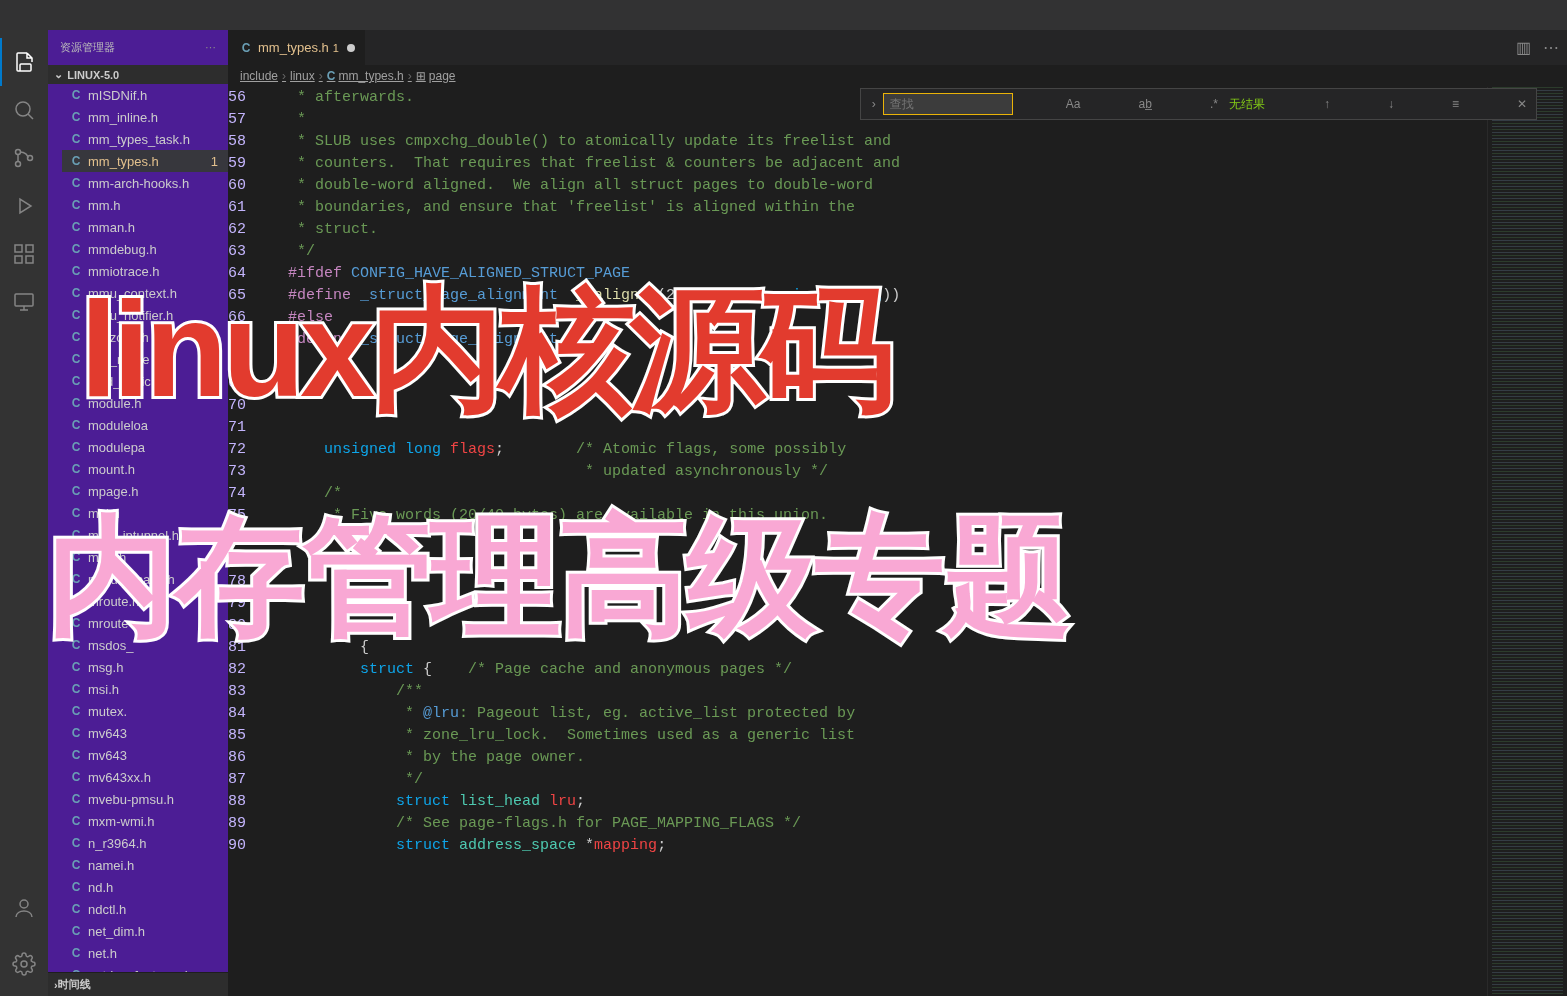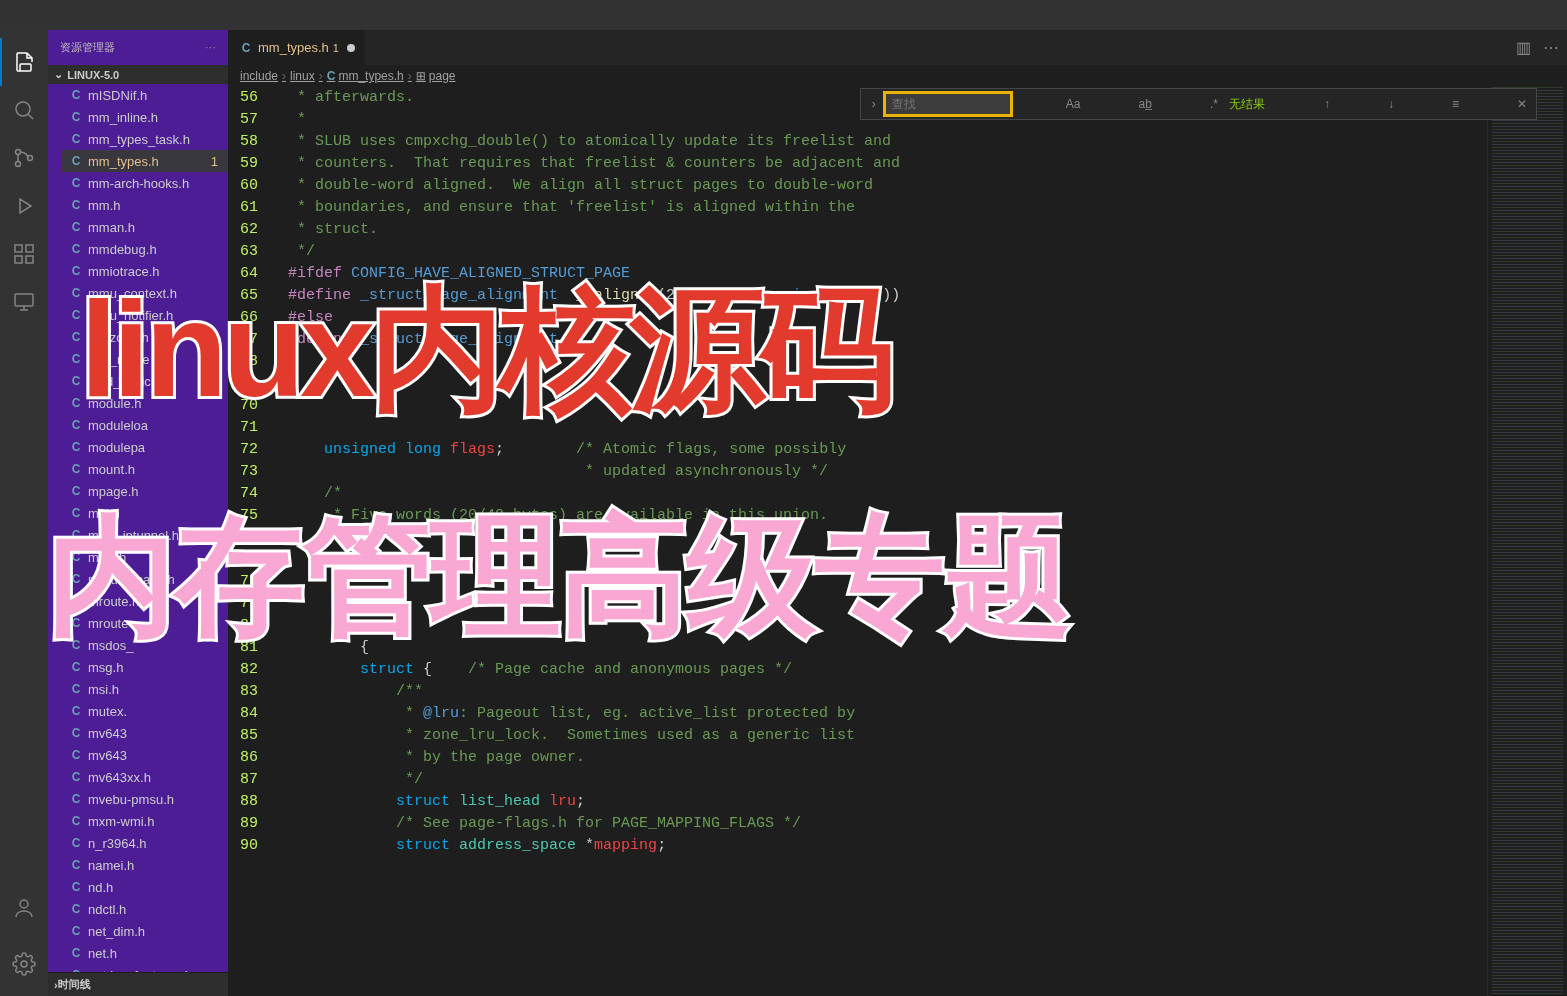--- a/index.html
+++ b/index.html
@@ -160,22 +160,22 @@
   flex: 1;
   display: flex;
   font-family: "Consolas", "Courier New", monospace;
   font-size: 15px;
   line-height: 22px;
   position: relative;
   overflow: hidden;
 }
 .gutter {
   width: 60px;
-  text-align: center;
-  color: #bef264;
+  text-align: left;
+  color: #c4b5fd;
   padding-right: 18px;
   user-select: none;
 }
 .code-lines { flex: 1; white-space: pre; }
 .tok-comment { color: #6A9955; }
 .tok-keyword { color: #c586c0; }
 .tok-macro { color: #569cd6; }
 .tok-struct { color: #0ea5e9; }
 .tok-type { color: #4ec9b0; }
 .tok-ident { color: #ef4444; }
@@ -189,21 +189,21 @@
   border: 1px solid #454545;
   display: flex;
   align-items: center;
   height: 32px;
   padding: 0 4px;
   font-size: 12px;
   z-index: 5;
 }
 .find-widget input {
   background: #3c3c3c;
-  border: 3px solid #eab308;
+  border: 1px solid #eab308;
   color: #cccccc;
   padding: 3px 6px;
   width: 130px;
   font-size: 12px;
 }
 .find-widget .fbtn {
   padding: 0 5px;
   color: #888;
   cursor: pointer;
   font-size: 12px;

